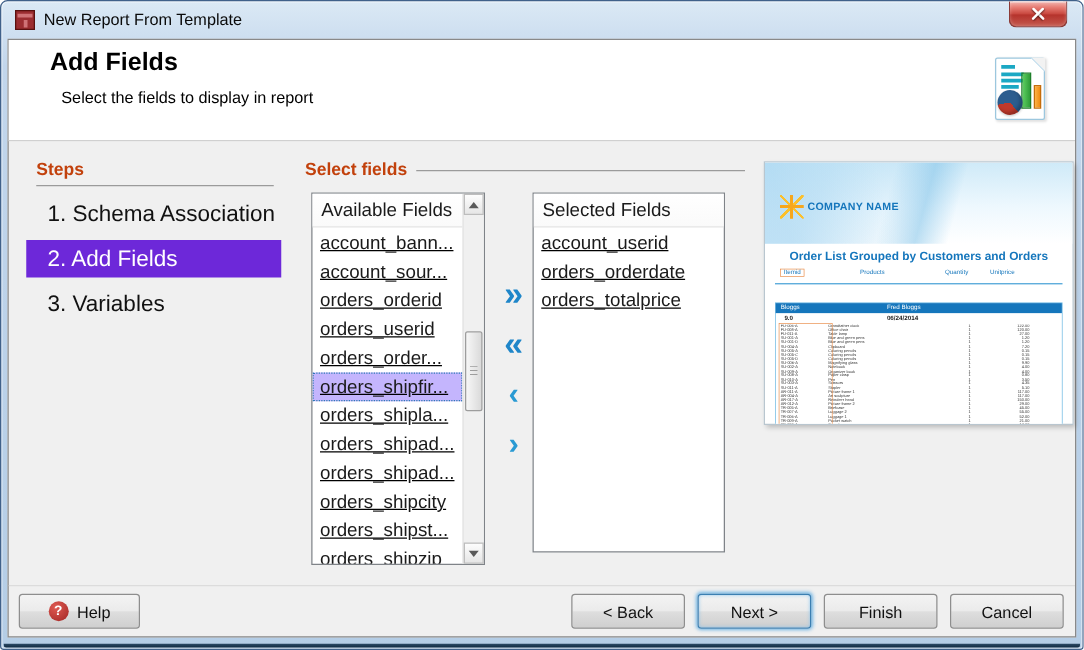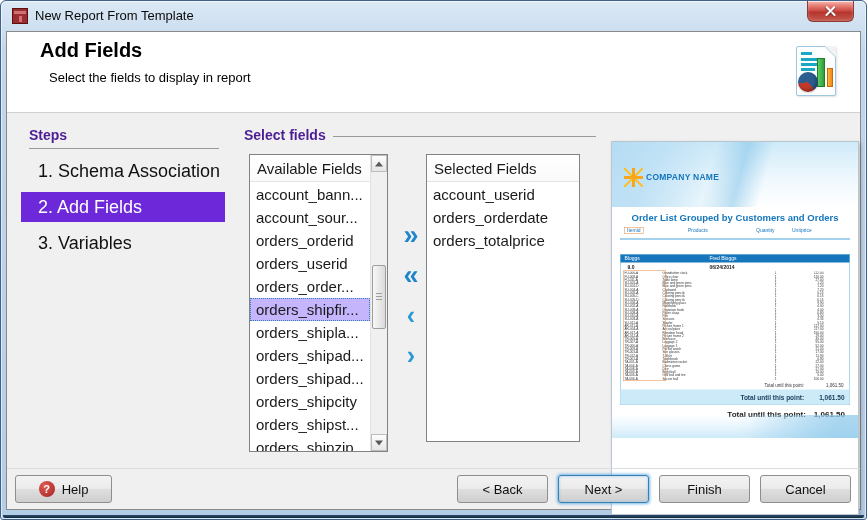--- a/index.html
+++ b/index.html
@@ -49,38 +49,38 @@
   .tl2 { left:5px; top:12px; width:18px; height:2.5px; }
   .tl3 { left:5px; top:17px; width:18px; height:2.5px; }
   .tl4 { left:5px; top:22px; width:14px; height:2.5px; }
   .bar-green  { position:absolute; left:21px; top:12px; width:8px; height:29px; background:linear-gradient(90deg,#5ecf62,#2f9e39); border:1px solid #1e7f2a; }
   .bar-orange { position:absolute; left:31px; top:22px; width:6px; height:19px; background:linear-gradient(90deg,#ffb347,#ef8b12); border:1px solid #c46d0b; }
   .pie { position:absolute; left:2px; top:26px; width:20px; height:20px; border-radius:50%;
     background:conic-gradient(from 140deg,#c0392b 0 120deg,#2c5d8f 120deg 360deg);
     box-shadow:inset -2px -2px 3px rgba(0,0,0,.25), 0 1px 2px rgba(0,0,0,.2); }
 
   
-  .group-label { font-weight:bold; font-size:14px; color:#4c1d95; }
+  .group-label { font-weight:bold; font-size:14px; color:#c2410c; }
   .steps-label { position:absolute; left:22px; top:95px; }
   .steps-rule  { position:absolute; left:22px; top:116px; width:190px; height:1px; background:#9b9b9b; }
   #steps-list  { position:absolute; left:14px; top:124px; width:204px; }
   .step-item { height:30px; line-height:30px; padding-left:17px; margin-bottom:6px; font-size:18px; color:#111; cursor:default; }
   .step-item.active { background:#6d28d9; color:#fff; }
 
   
   .select-label-row { position:absolute; left:237px; top:95px; width:352px; display:flex; align-items:center; gap:7px; }
   .select-rule { flex:1; height:1px; background:#9b9b9b; margin-top:2px; }
 
   .listbox { position:absolute; background:#fff; border:1px solid #7f8388; }
   .available-box { left:242px; top:122px; width:139px; height:298px; }
   .selected-box  { left:419px; top:122px; width:154px; height:288px; }
   .list-header { height:27px; line-height:27px; padding-left:7px; font-size:15px; color:#1a1a1a;
     background:linear-gradient(#ffffff,#fafafa); border-bottom:1px solid #e4e4e4; white-space:nowrap; overflow:hidden; }
   .available-box .list-header { margin-right:17px; }
-  .list-items { position:absolute; left:0; right:0; top:28px; bottom:0; overflow:hidden; }
+  .list-items { position:absolute; left:0; right:0; top:28px; bottom:0; overflow:hidden;text-decoration:underline; }
   .available-box .list-items { right:17px; }
   .list-item { height:23px; line-height:23px; padding:0 2px 0 6px; font-size:15px; color:#1a1a1a; white-space:nowrap; overflow:hidden; cursor:default; }
   .list-item.sel { background:#c4b5fd; outline:1px dotted #2f7cb5; outline-offset:-1px; }
 
   .scrollbar { position:absolute; top:0; right:0; bottom:0; width:17px; background:#f0f0f0; border-left:1px solid #e2e2e2; }
   .sb-up,.sb-down { position:absolute; left:0; right:0; height:17px; background:linear-gradient(#fdfdfd,#e6e6e6); border:1px solid #bdbdbd; }
   .sb-up { top:0; } .sb-down { bottom:0; }
   .arr { position:absolute; left:50%; top:50%; transform:translate(-50%,-50%); width:0; height:0;
     border-left:4px solid transparent; border-right:4px solid transparent; }
   .arr.up   { border-bottom:5px solid #5a5a5a; }
@@ -88,21 +88,21 @@
   .sb-thumb { position:absolute; left:1px; right:1px; top:110px; height:64px;
     background:linear-gradient(90deg,#f7f7f7,#dadada); border:1px solid #9d9d9d; border-radius:2px; }
   .sb-thumb::after { content:""; position:absolute; left:3px; right:3px; top:50%; height:8px; transform:translateY(-50%);
     background:repeating-linear-gradient(180deg,#9d9d9d 0 1px,transparent 1px 3px); }
 
   #transfer-buttons { position:absolute; left:388px; top:190px; width:32px; display:flex; flex-direction:column; align-items:center; gap:12px; }
   .xfer { height:28px; line-height:26px; font-size:27px; font-weight:bold; color:#1f86c9; cursor:pointer; }
   .xfer:nth-child(3),.xfer:nth-child(4) { font-size:25px; color:#2a9ad3; }
 
   
-  .preview { position:absolute; left:604px; top:109px; width:248px; height:374px; }
+  .preview { position:absolute; left:604px; top:97px; width:248px; height:211px; }
   .page { position:absolute; inset:0; background:#fff; border:1px solid #b9c6cf; box-shadow:2px 2px 4px rgba(0,0,0,.22); overflow:hidden; }
   .page-inner { position:absolute; left:0; top:0; width:492px; height:592px; transform:scale(.5); transform-origin:0 0; }
 
   .wave-top { position:absolute; top:0; left:0; right:0; height:130px; background:
     linear-gradient(105deg, rgba(255,255,255,0) 40%, rgba(130,195,232,.55) 52%, rgba(255,255,255,0) 62%),
     linear-gradient(75deg,  rgba(160,210,240,.45) 8%,  rgba(255,255,255,0) 40%),
     linear-gradient(115deg, rgba(190,225,245,.6) 20%,  rgba(255,255,255,0) 55%),
     linear-gradient(180deg,#cfeaf8 0%, #eef8fe 55%, #ffffff 100%); }
   .wave-bottom { position:absolute; left:0; right:0; bottom:0; height:46px; background:
     linear-gradient(285deg, rgba(130,195,232,.5) 10%, rgba(255,255,255,0) 45%),

